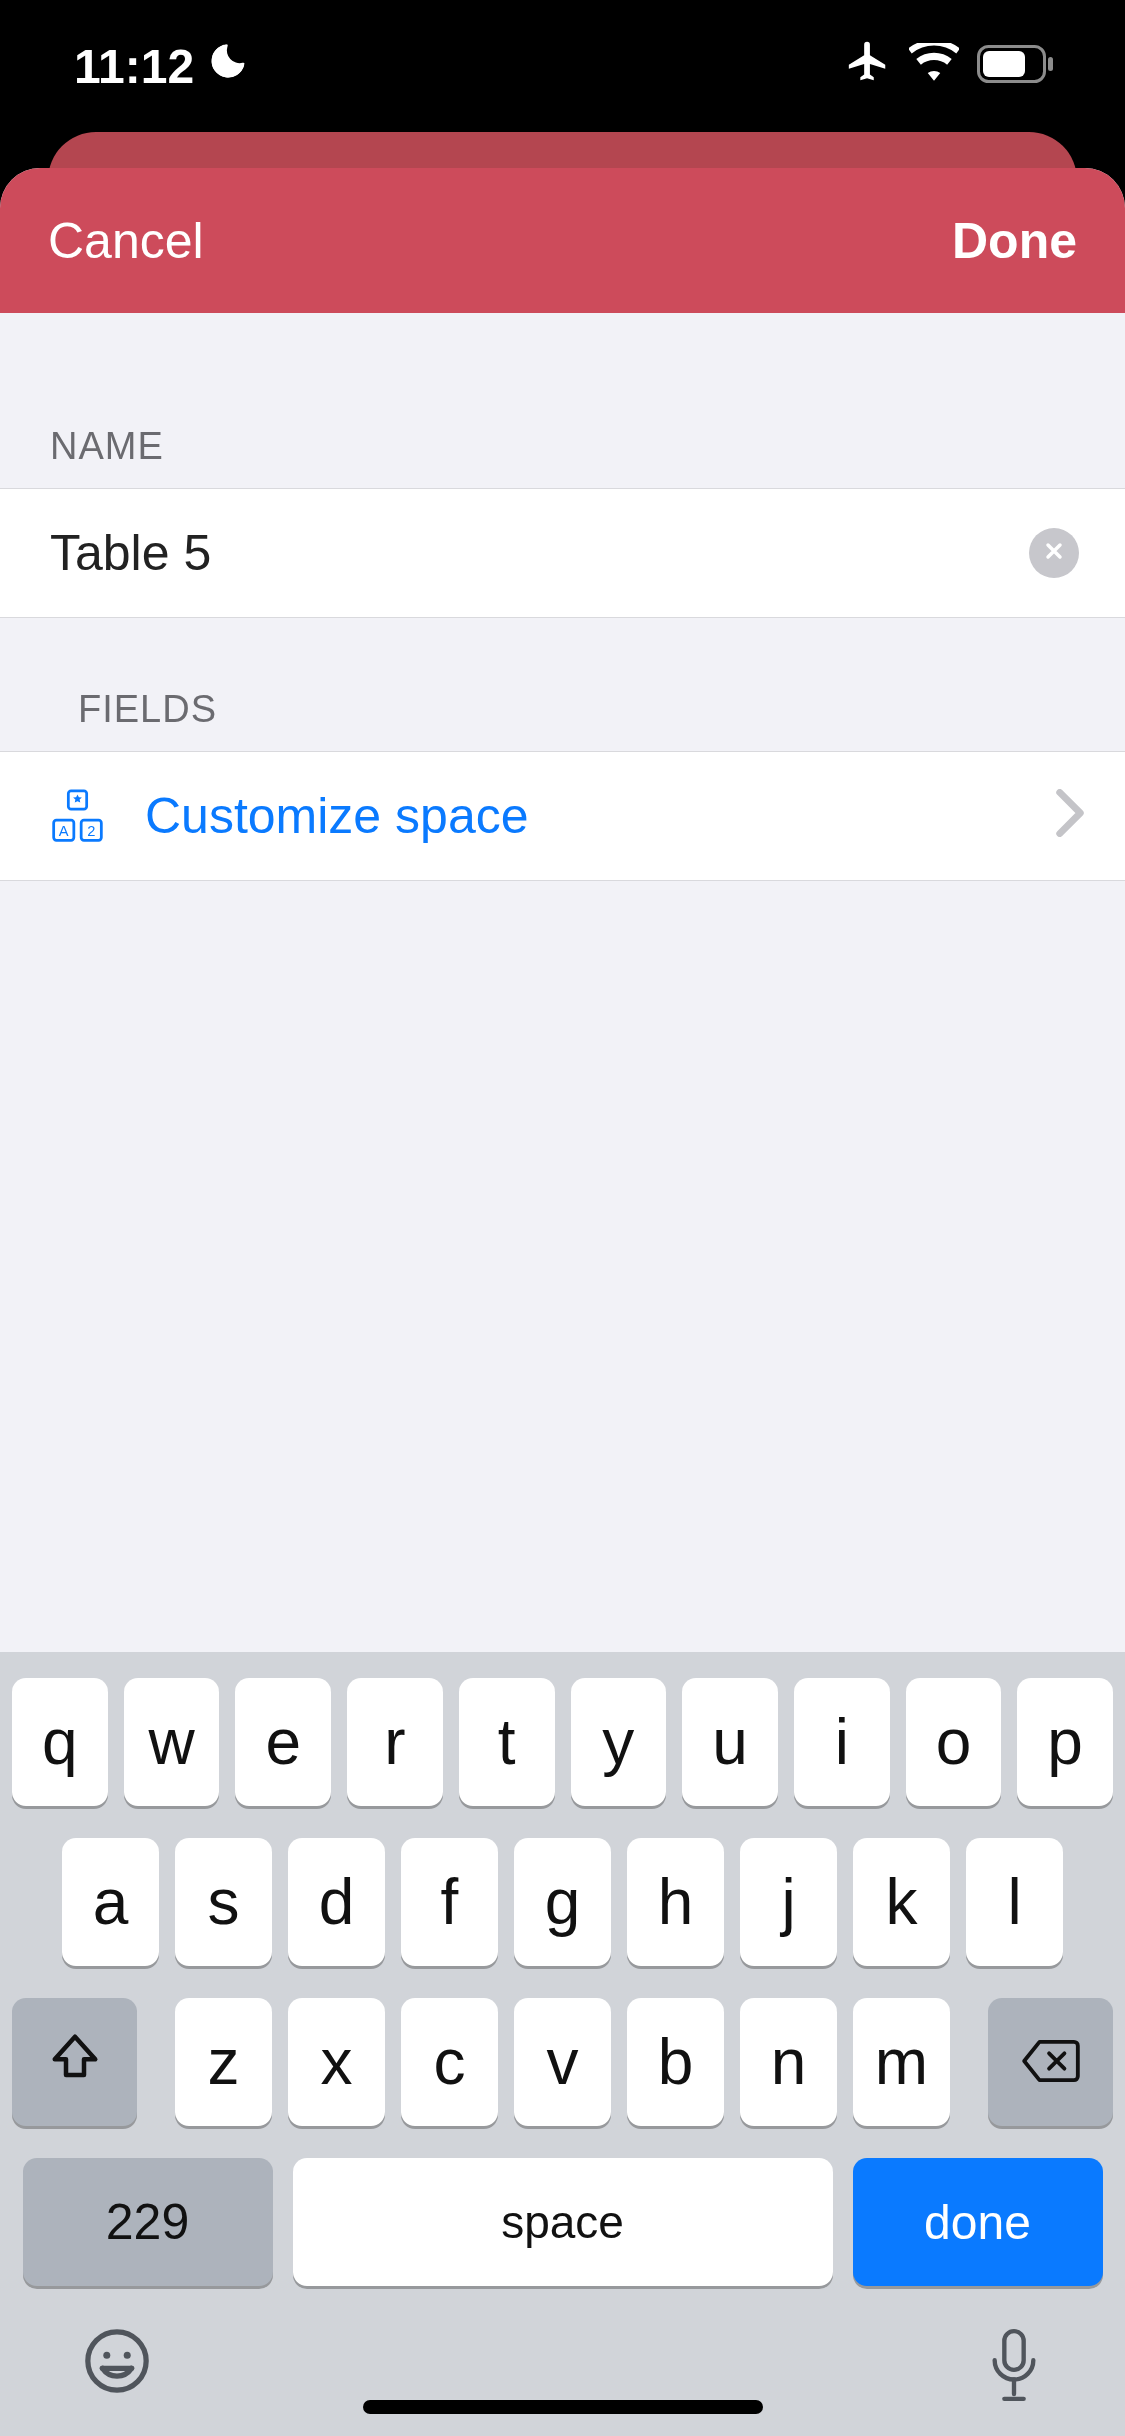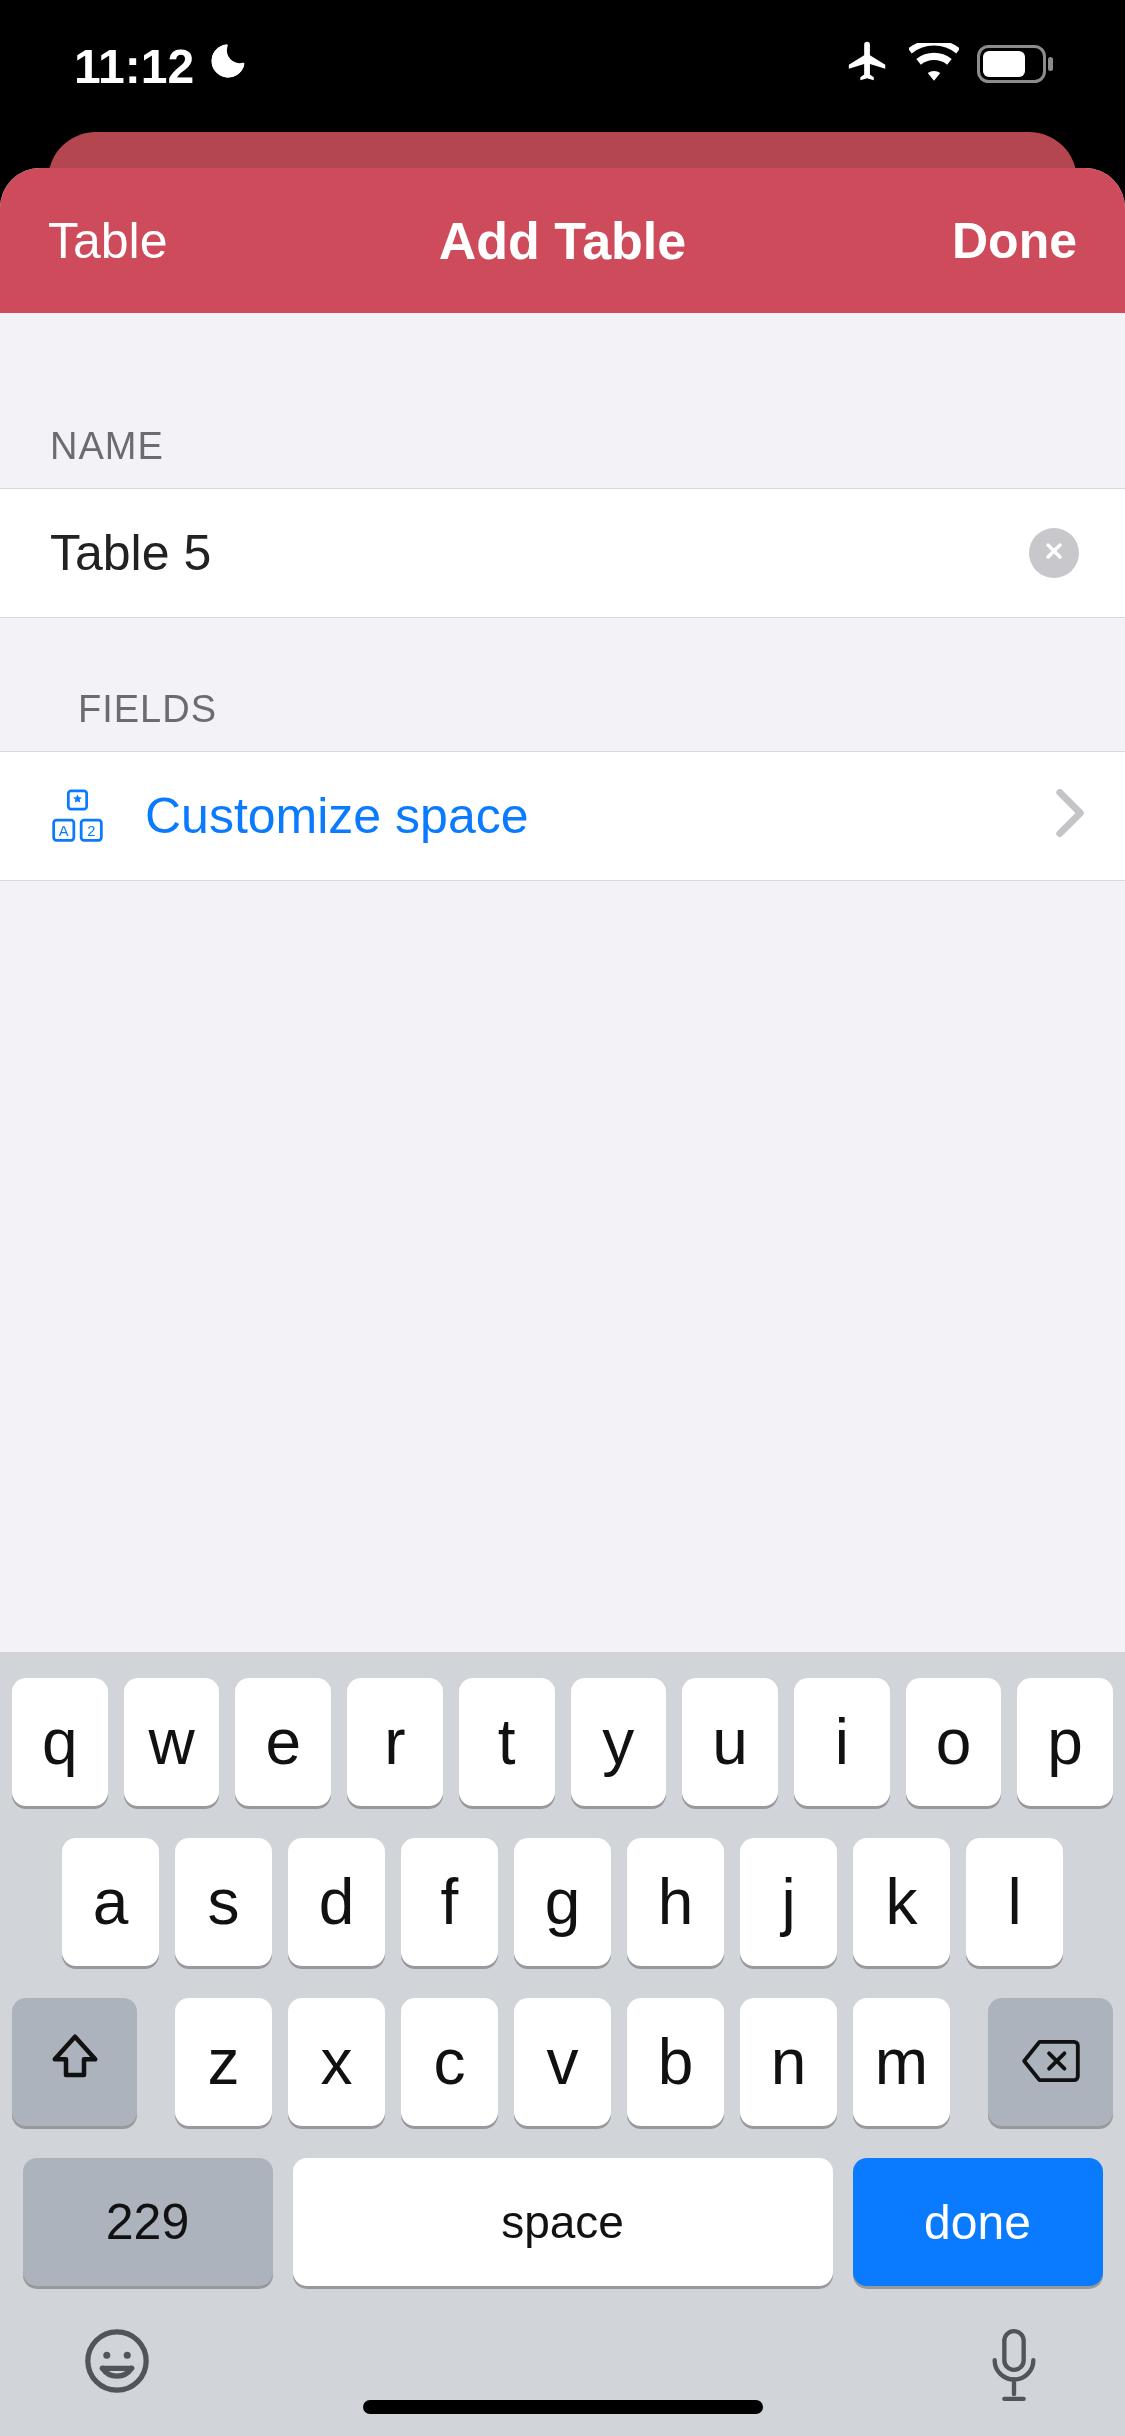--- a/index.html
+++ b/index.html
@@ -90,22 +90,21 @@
           <rect x="71" y="12" width="5" height="14" rx="2.5" fill="#fff" opacity=".55"></rect>
         </svg>
     </span>
   </div>
 </div>
 
 <div class="back-card"></div>
 
 <div class="sheet">
   <div class="sheet-header">
-    <div class="left">Table</div>
-    <div class="title">Add Table</div>
+    <div class="left">Cancel</div>
     <div class="right">Done</div>
   </div>
 
   <div class="sheet-body">
     <div class="section-label">NAME</div>
     <div class="cell input-cell">
       <input class="name-input" value="Table 5" style="">
       <div class="clear-btn">
         <span>
           <svg viewBox="0 0 24 24">

